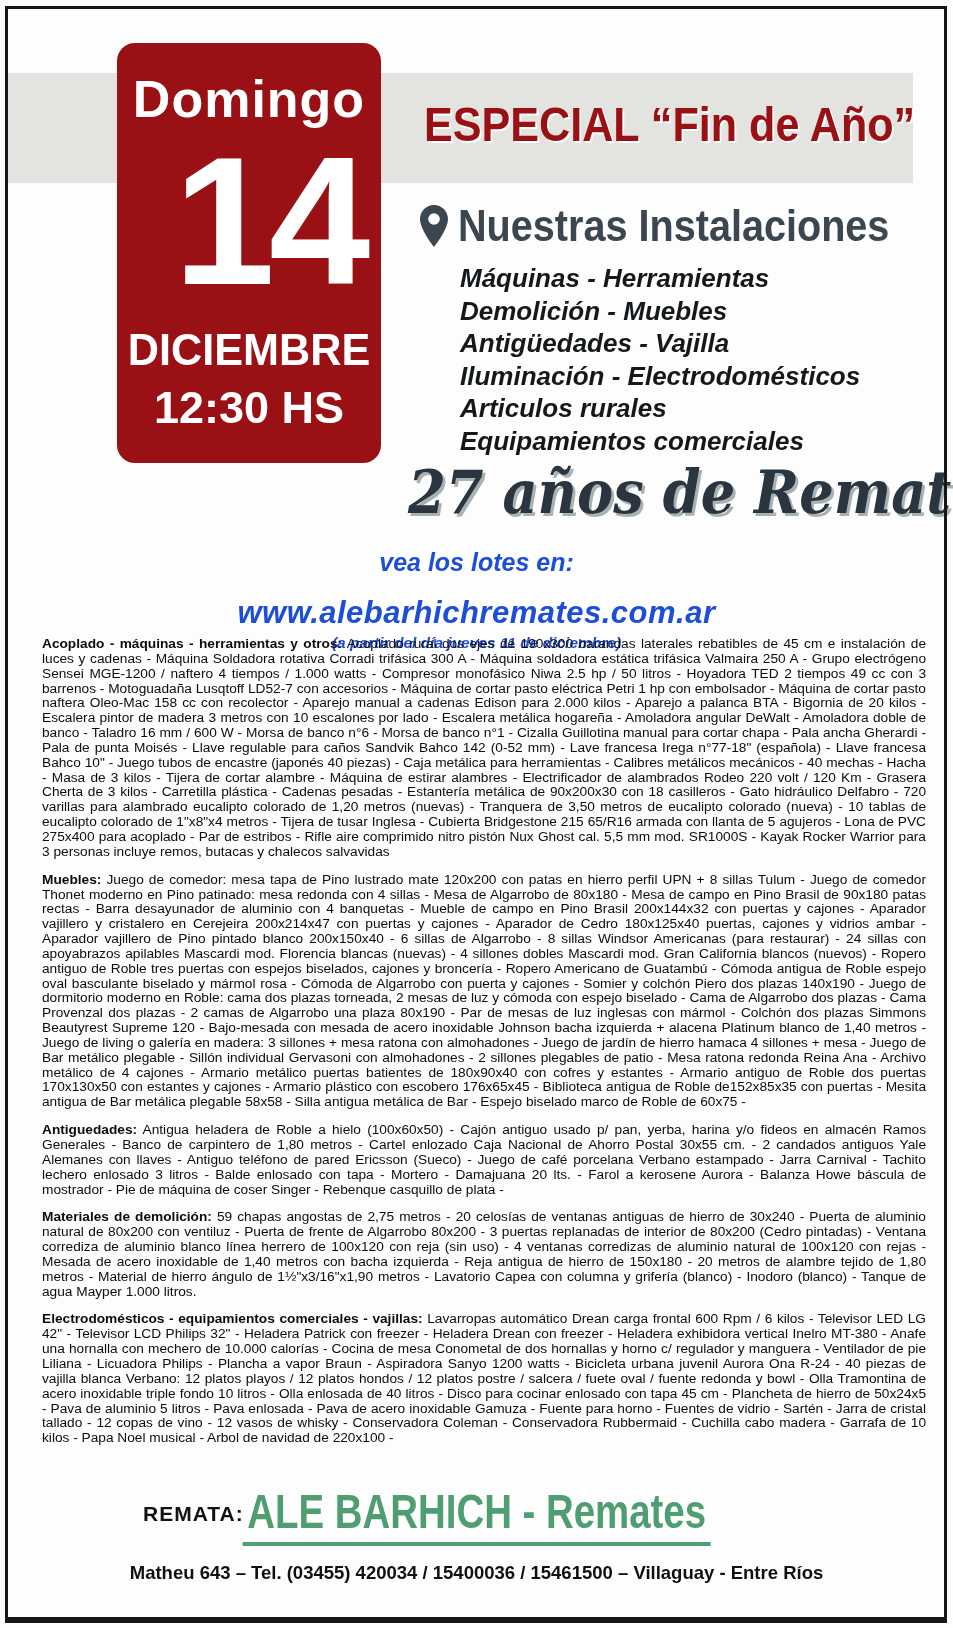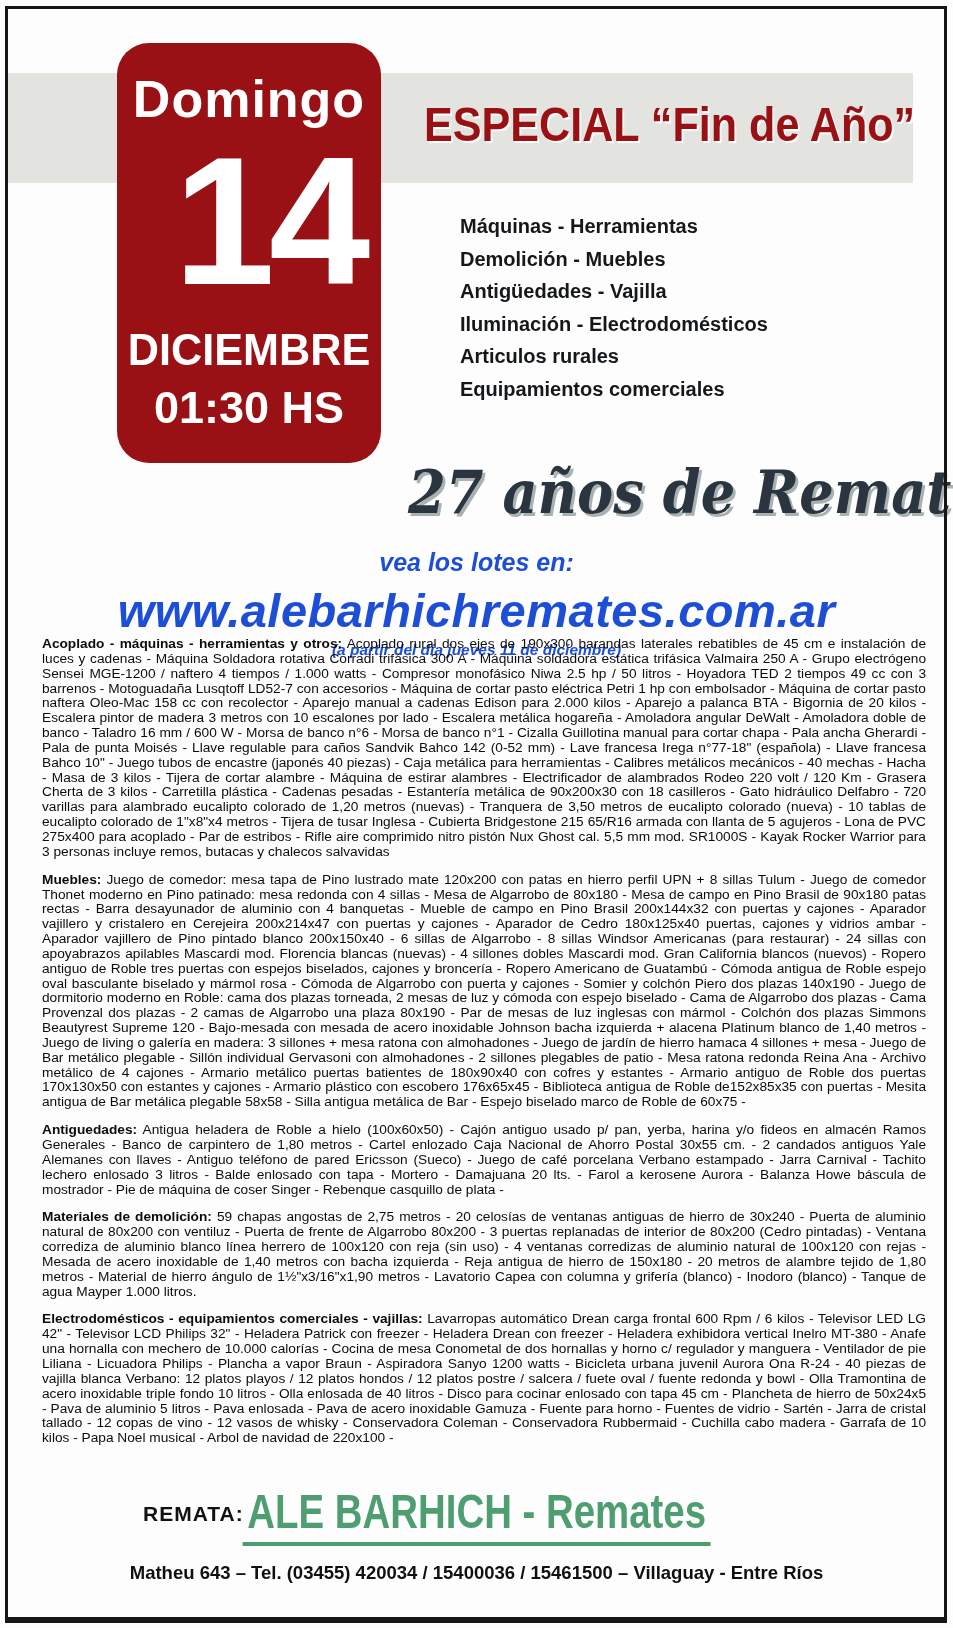--- a/index.html
+++ b/index.html
@@ -7,52 +7,52 @@
     position:relative;width:953px;height:1628px;margin:0 auto;
     background:#fdfdfd;font-family:"Liberation Sans",sans-serif;overflow:hidden;
   }
   .frame{position:absolute;left:5px;top:6px;right:6px;bottom:5px;
     border:3px solid #161616;border-bottom-width:6px;pointer-events:none;}
   
   .band{position:absolute;left:8px;top:73px;width:905px;height:110px;background:#e3e4df;}
   
   .date-card{
     position:absolute;left:117px;top:43px;width:264px;height:420px;
-    background:#9a1115;border-radius:32px;color:#fff;text-align:center;
+    background:#9a1115;border-radius:18px;color:#fff;text-align:center;
   }
   .day-name{font-size:52px;font-weight:700;margin-top:26px;letter-spacing:1px;}
   .day-num{font-size:182px;font-weight:700;line-height:0.82;letter-spacing:-6px;margin-top:18px;padding-left:40px;}
   .month{font-size:45px;font-weight:700;margin-top:28px;transform:scaleX(0.96);letter-spacing:0;}
   .time{font-size:45px;font-weight:700;margin-top:6px;}
   
   .special{
     position:absolute;left:424px;top:96px;color:#9a1115;font-weight:700;
     font-size:49px;letter-spacing:0;white-space:nowrap;
     transform:scaleX(0.88);transform-origin:left top;
     text-shadow:2px 2px 0 #ffffff;
   }
   
   .instal{position:absolute;left:420px;top:200px;width:510px;}
   .instal-title{display:flex;align-items:center;gap:10px;color:#3c4650;}
   .instal-title .txt{font-size:45px;font-weight:700;white-space:nowrap;
     transform:scaleX(0.88);transform-origin:left center;}
   .pin{width:28px;height:42px;flex:0 0 auto;}
-  .cats{margin:10px 0 0 40px;font-size:20px;font-weight:700;
+  .cats{margin:10px 0 0 40px;font-size:26px;font-weight:700;font-style:italic;
     color:#15181b;line-height:32.6px;letter-spacing:0;}
   
   .anniv{
     position:absolute;left:408px;top:458px;width:520px;white-space:nowrap;
     font-family:"DejaVu Serif",serif;font-style:italic;font-weight:700;
     font-size:59px;color:#2b3540;transform:scaleX(0.92);transform-origin:left top;
     text-shadow:3px 3px 0 #a9b2b2, 1px 1px 0 #ffffff;
   }
   
   .web{position:absolute;left:0;top:548px;width:953px;text-align:center;color:#1d4ed8;}
   .web-lead{font-size:25px;font-weight:700;font-style:italic;}
-  .web-url{font-size:47px;font-weight:700;font-style:italic;letter-spacing:0.5px;margin-top:6px;}
+  .web-url{font-size:31px;font-weight:700;font-style:italic;letter-spacing:0.5px;margin-top:18px;}
   .web-note{font-size:15.5px;font-style:italic;font-weight:700;margin-top:3px;}
   
   .listings{
     position:absolute;left:42px;top:637px;width:884px;
     font-size:13.7px;line-height:14.85px;text-align:justify;color:#0c0c0c;
   }
   .listings p{margin:0 0 13px 0;}
   .listings strong{font-weight:700;}
   
   .remata{position:absolute;left:143px;top:1502px;font-size:21px;font-weight:700;
@@ -69,26 +69,32 @@
 </head>
 <body>
 
 <div class="page">
   <div class="band"></div>
 
   <div class="date-card">
     <div class="day-name">Domingo</div>
     <div class="day-num">14</div>
     <div class="month">DICIEMBRE</div>
-    <div class="time">01:30 HS</div>
+    <div class="time">12:30 HS</div>
   </div>
 
   <div class="special">ESPECIAL  “Fin de Año”</div>
 
   <div class="instal">
+    <div class="instal-title">
+      <svg class="pin" viewBox="0 0 24 36">
+        <path fill="#3c4650" d="M12 0C5.4 0 0 5.4 0 12c0 9 12 24 12 24s12-15 12-24C24 5.4 18.6 0 12 0zm0 17a5 5 0 1 1 0-10 5 5 0 0 1 0 10z"></path>
+      </svg>
+      <span class="txt">Nuestras Instalaciones</span>
+    </div>
     <div class="cats">
       <div>Máquinas - Herramientas</div>
       <div>Demolición - Muebles</div>
       <div>Antigüedades - Vajilla</div>
       <div>Iluminación - Electrodomésticos</div>
       <div>Articulos rurales</div>
       <div>Equipamientos comerciales</div>
     </div>
   </div>
 

